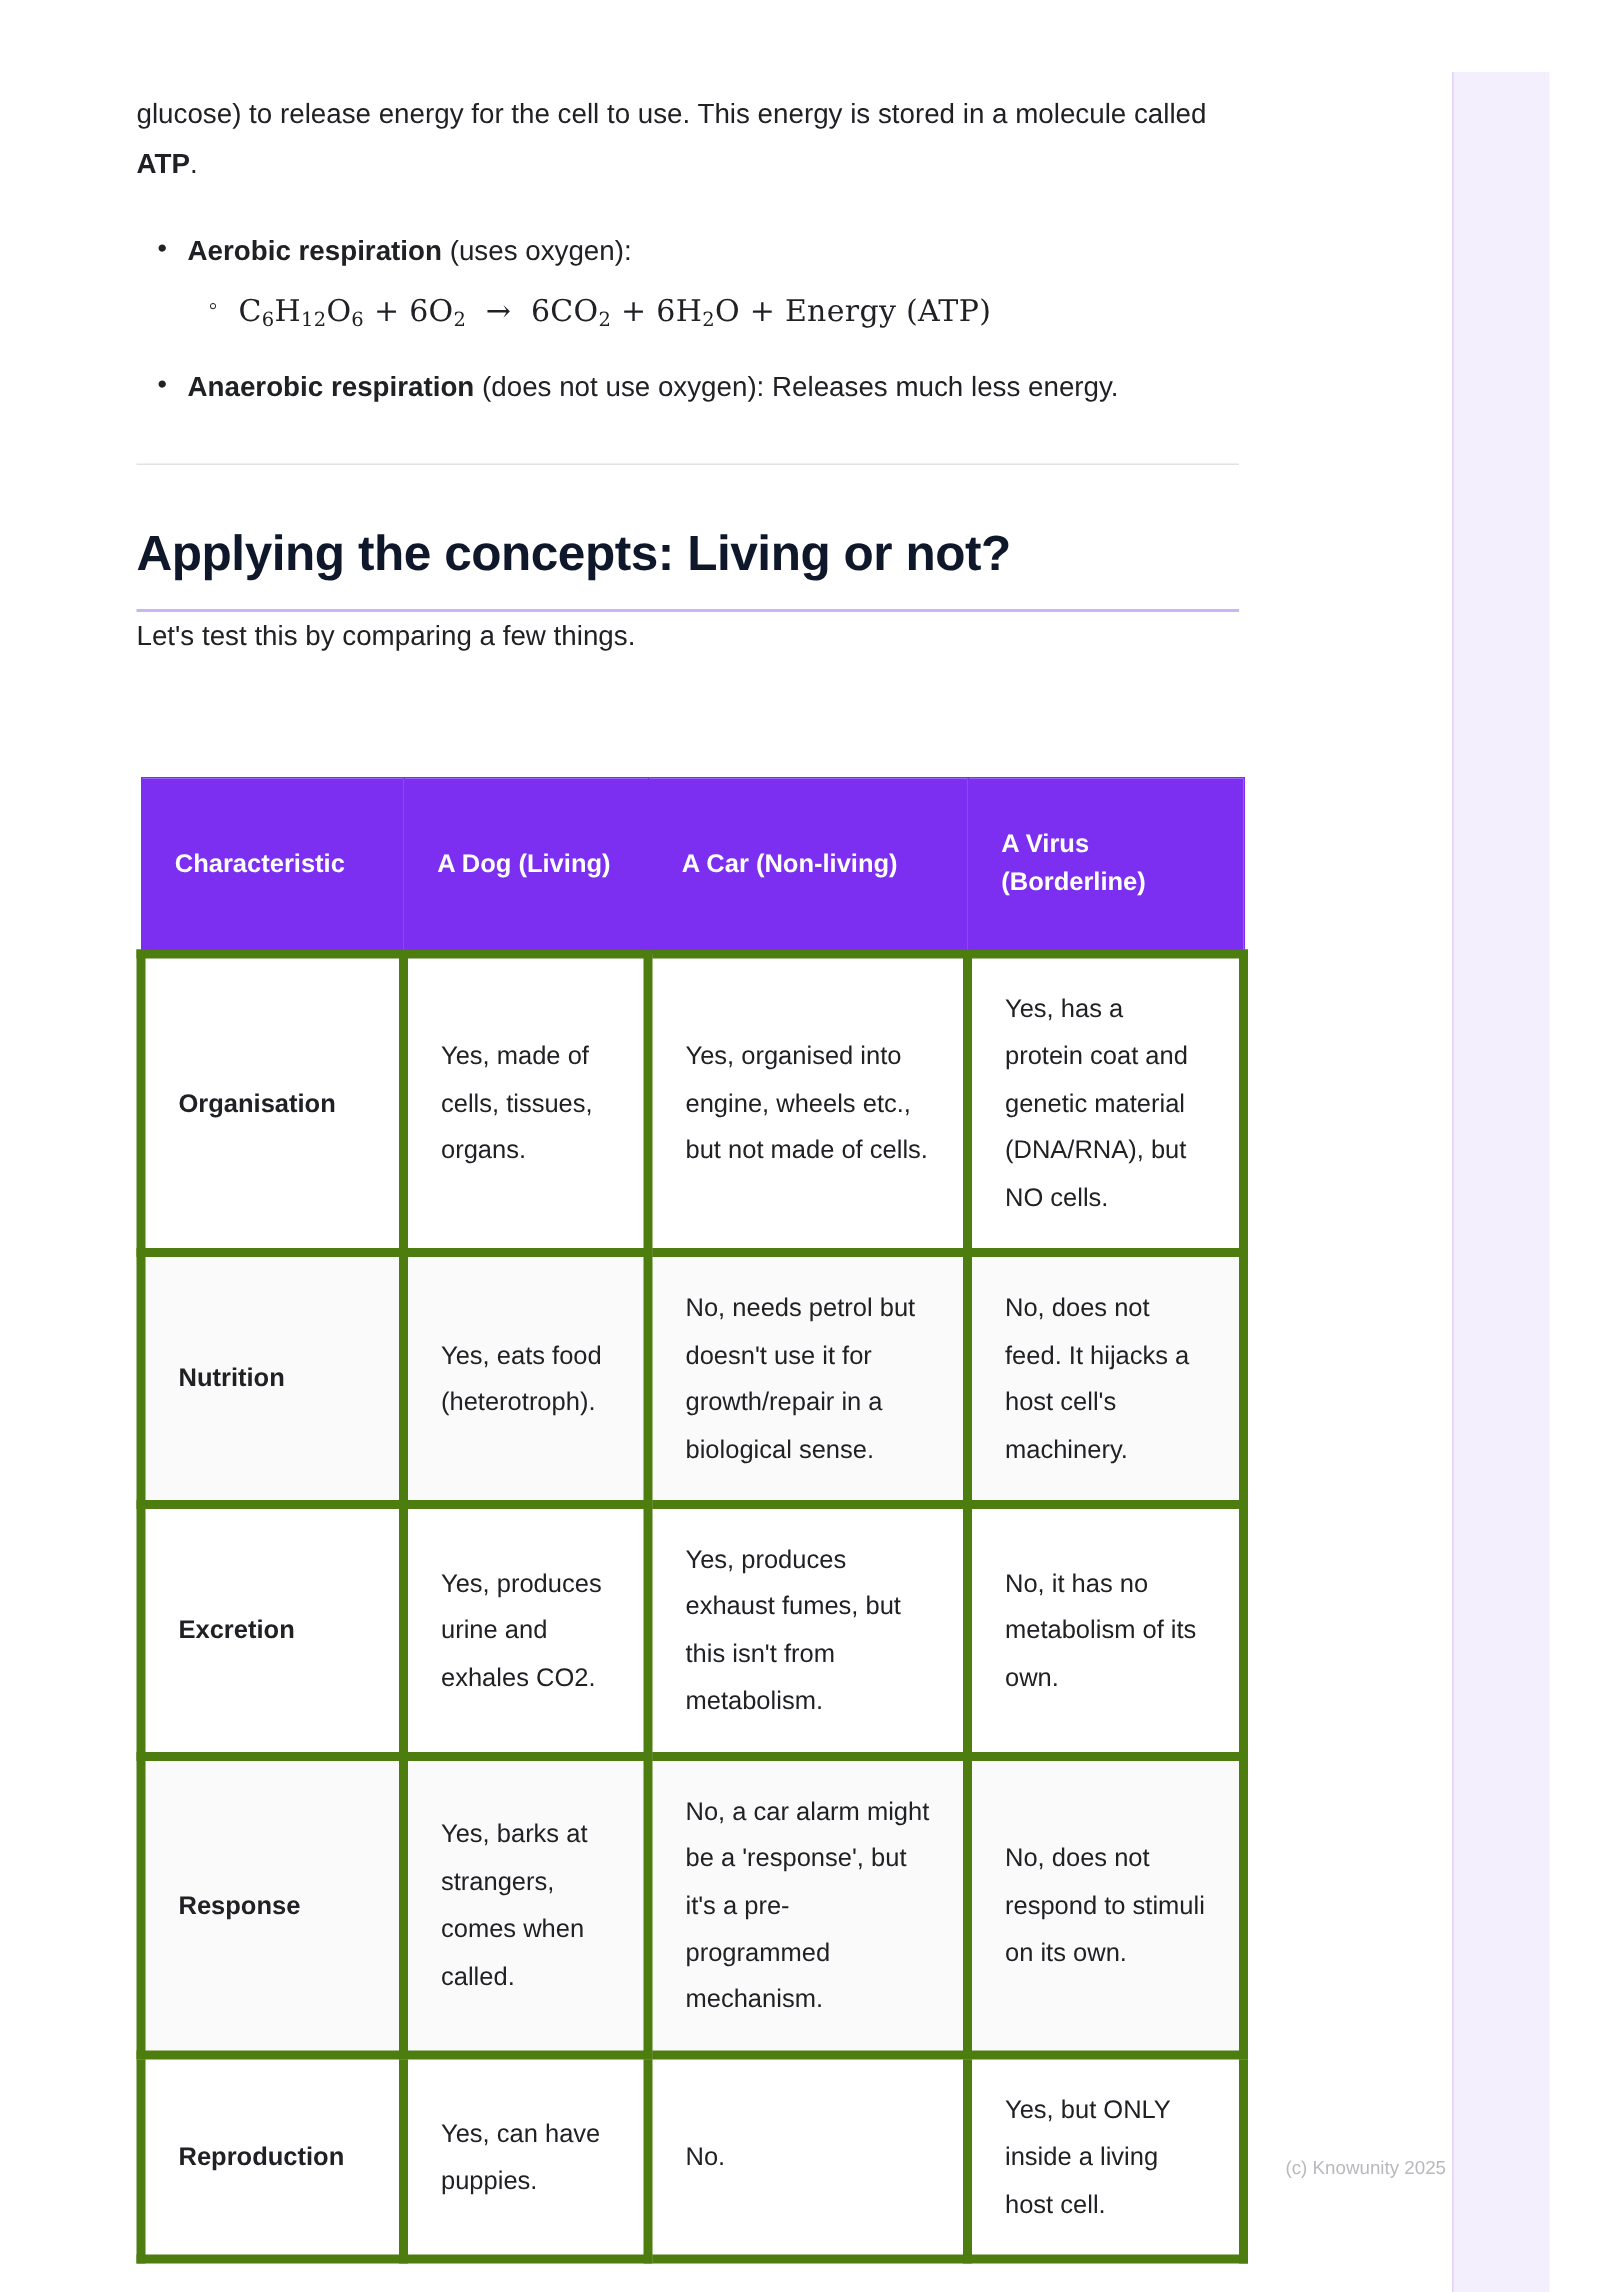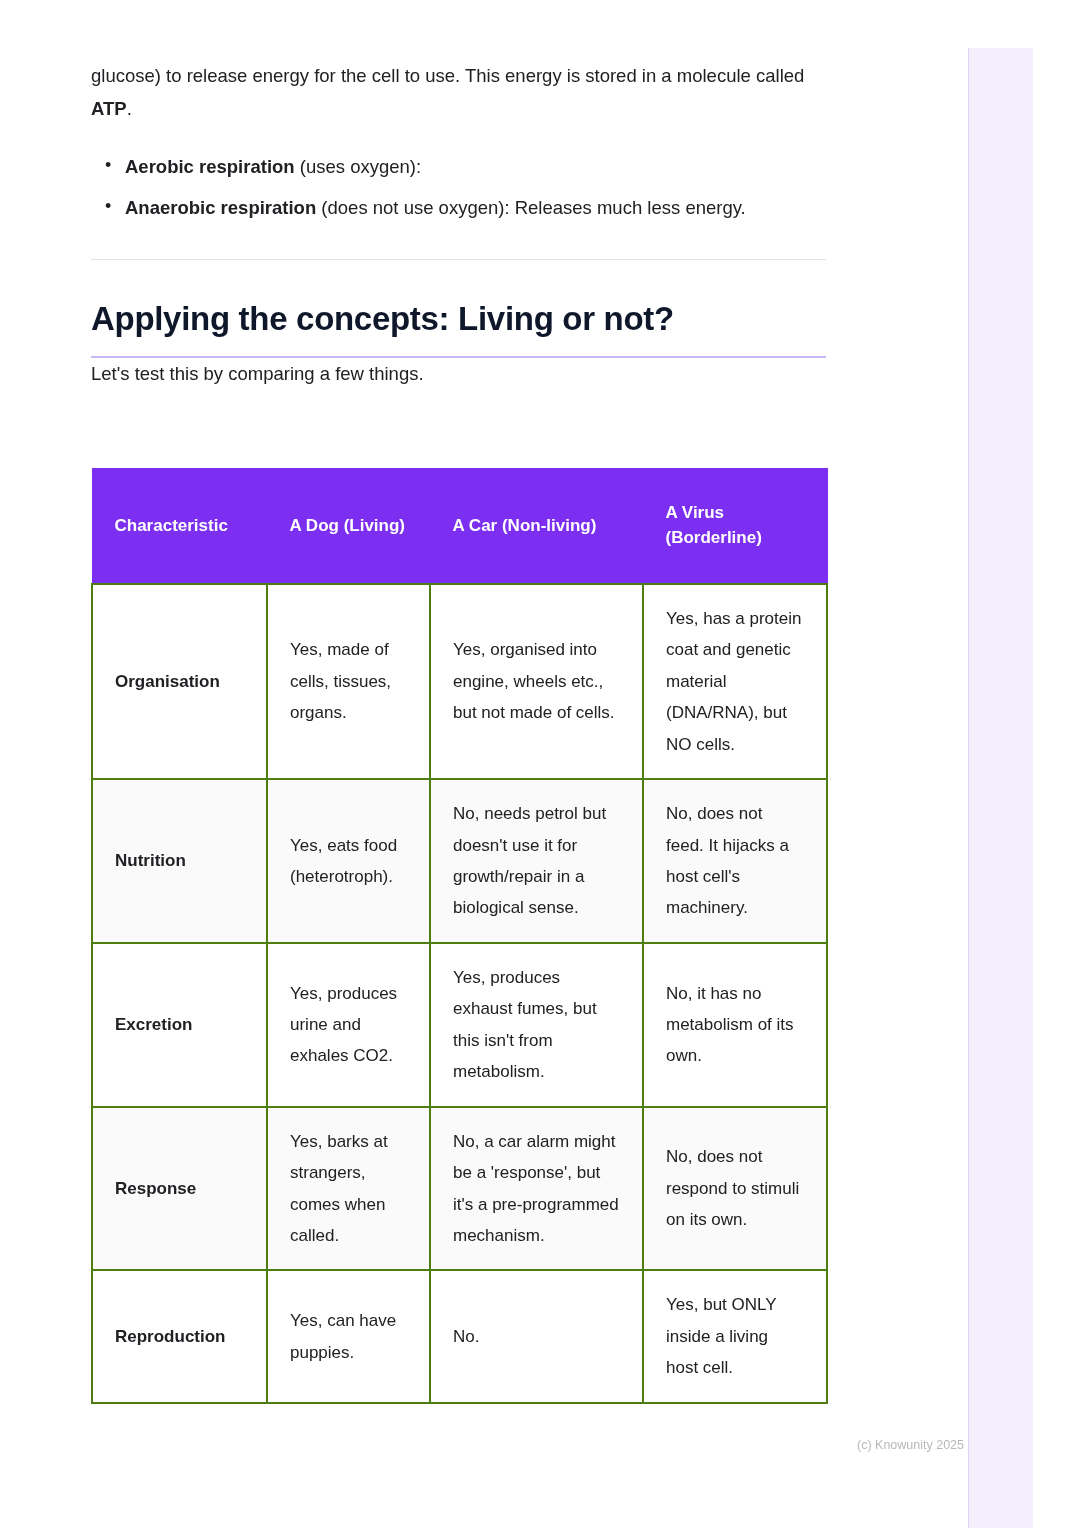--- a/index.html
+++ b/index.html
@@ -133,21 +133,21 @@
     line-height: 1.45;
     border: 1px solid #7c2ff0;
     height: 70px;
   }
   table.cmp td {
     font-size: 17px;
     line-height: 1.85;
     color: #202124;
     vertical-align: middle;
     padding: 18px 22px;
-    border: 2px solid #4d7c0f;
+    border: 6px solid #4d7c0f;
     background: #ffffff;
   }
   table.cmp td.rowhead {
     font-weight: bold;
   }
   table.cmp tr.alt td {
     background: #fafafa;
   }
   col.c1 { width: 175px; }
   col.c2 { width: 163px; }
@@ -170,20 +170,25 @@
 
   <div class="margin-strip"></div>
 
   <div class="content">
 
     <p class="para top-para"><span>glucose) to release energy for the cell to use. This energy is stored in a molecule called </span><b>ATP</b><span>.</span></p>
 
     <ul class="bullets">
       <li>
         <b>Aerobic respiration</b><span> (uses oxygen):</span>
+        <ul class="sub">
+          <li>
+            <span class="formula">C<sub>6</sub>H<sub>12</sub>O<sub>6</sub> + 6O<sub>2</sub> &nbsp;→&nbsp; 6CO<sub>2</sub> + 6H<sub>2</sub>O + Energy (ATP)</span>
+          </li>
+        </ul>
       </li>
       <li>
         <b>Anaerobic respiration</b><span> (does not use oxygen): Releases much less energy.</span>
       </li>
     </ul>
 
     <hr class="rule">
 
     <h1 class="section-title">Applying the concepts: Living or not?</h1>
     <hr class="title-underline">

